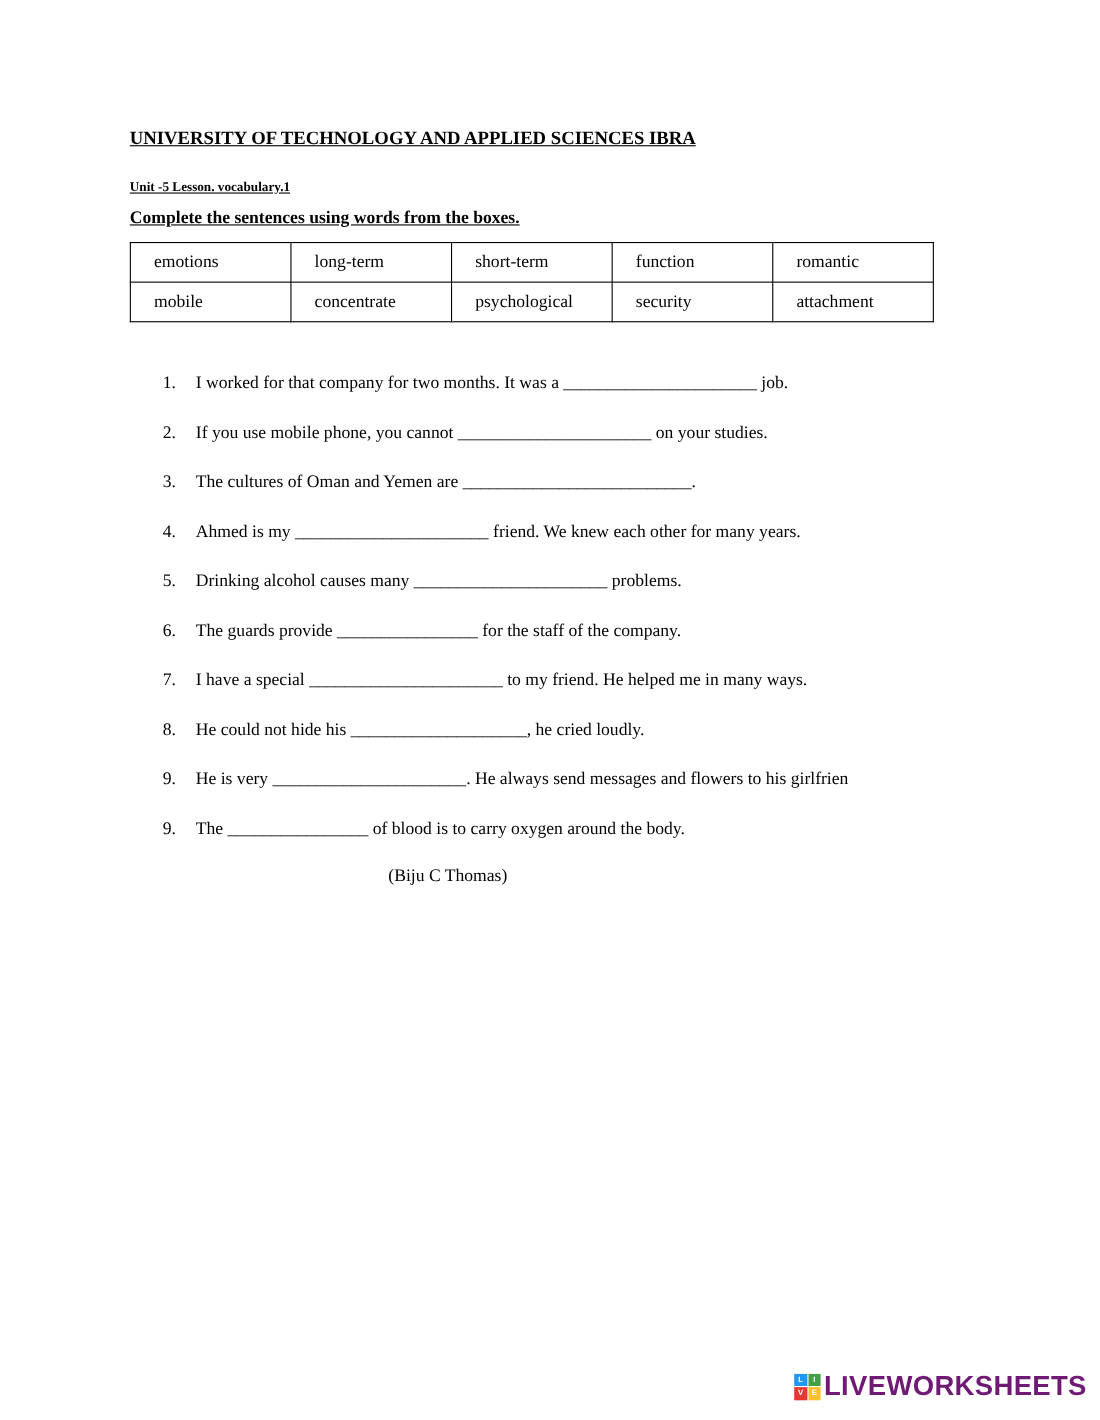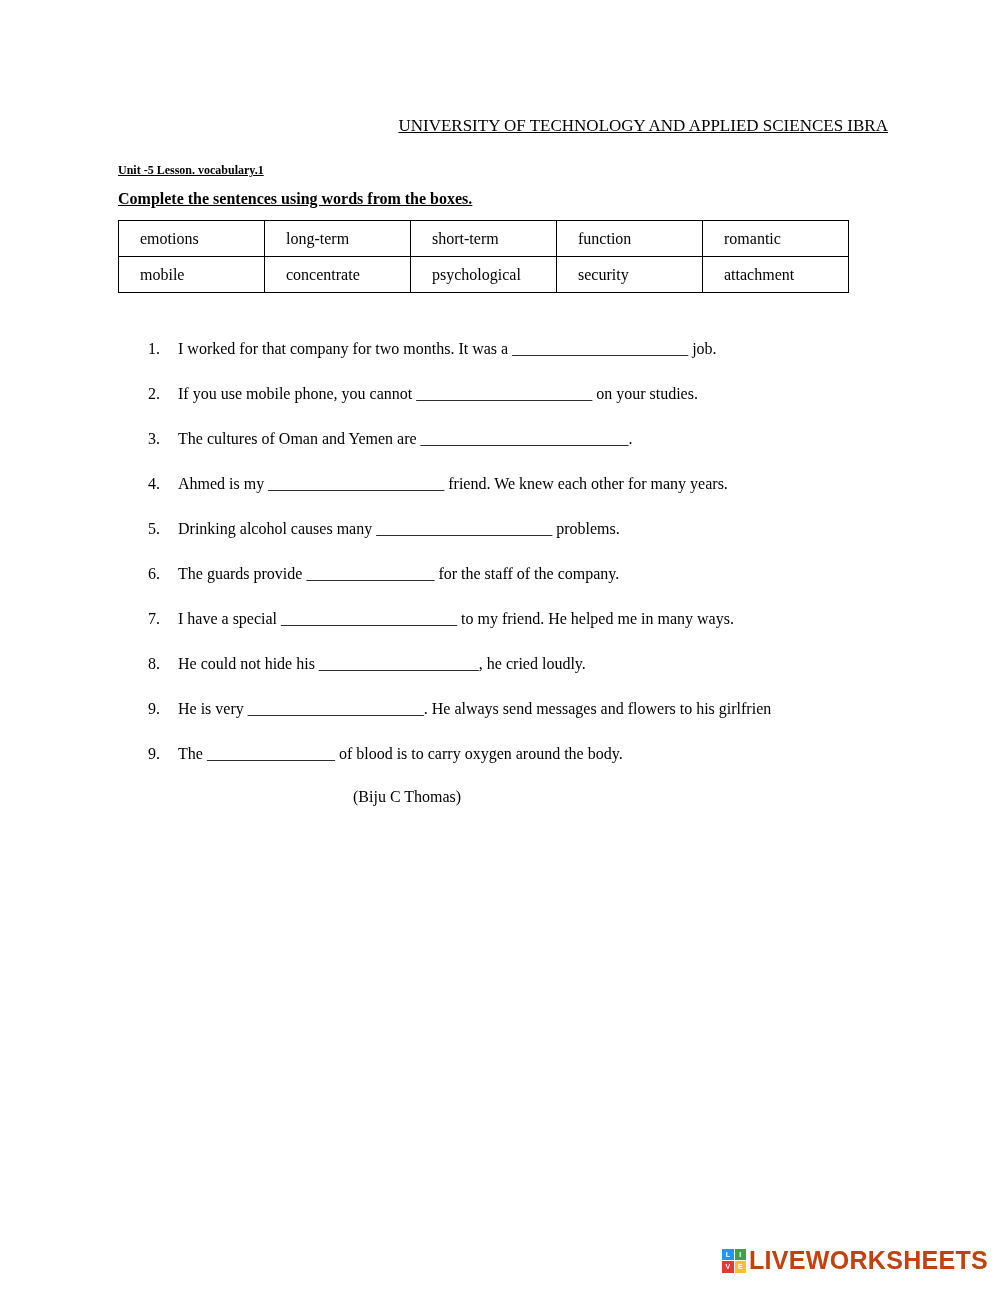--- a/index.html
+++ b/index.html
@@ -12,22 +12,22 @@
     color: #000000;
     overflow: hidden;
   }
   .content {
     position: absolute;
     left: 118px;
     right: 112px;
     top: 115px;
   }
   .title, .subtitle {
-    text-align: right;
-    font-weight: normal;
+    text-align: left;
+    font-weight: bold;
     font-size: 17px;
     line-height: 22px;
   }
   .subtitle { margin-top: 20px; }
   .u { text-decoration: underline; }
   .unit-heading {
     margin-top: 26px;
     font-weight: bold;
     font-size: 12px;
     text-decoration: underline;
@@ -188,15 +188,15 @@
 
   </div>
 
   <div class="brand">
     <span class="logo-grid">
       <span class="sq" style="background: rgb(33, 150, 243);">L</span>
       <span class="sq" style="background: rgb(67, 160, 71);">I</span>
       <span class="sq" style="background: rgb(229, 57, 53);">V</span>
       <span class="sq" style="background: rgb(251, 192, 45);">E</span>
     </span>
-    <span class="brand-text" style="color: #c2410c;">LIVEWORKSHEETS</span>
+    <span class="brand-text" style="color: #701a75;">LIVEWORKSHEETS</span>
   </div>
 </div>
 
 </body></html>

